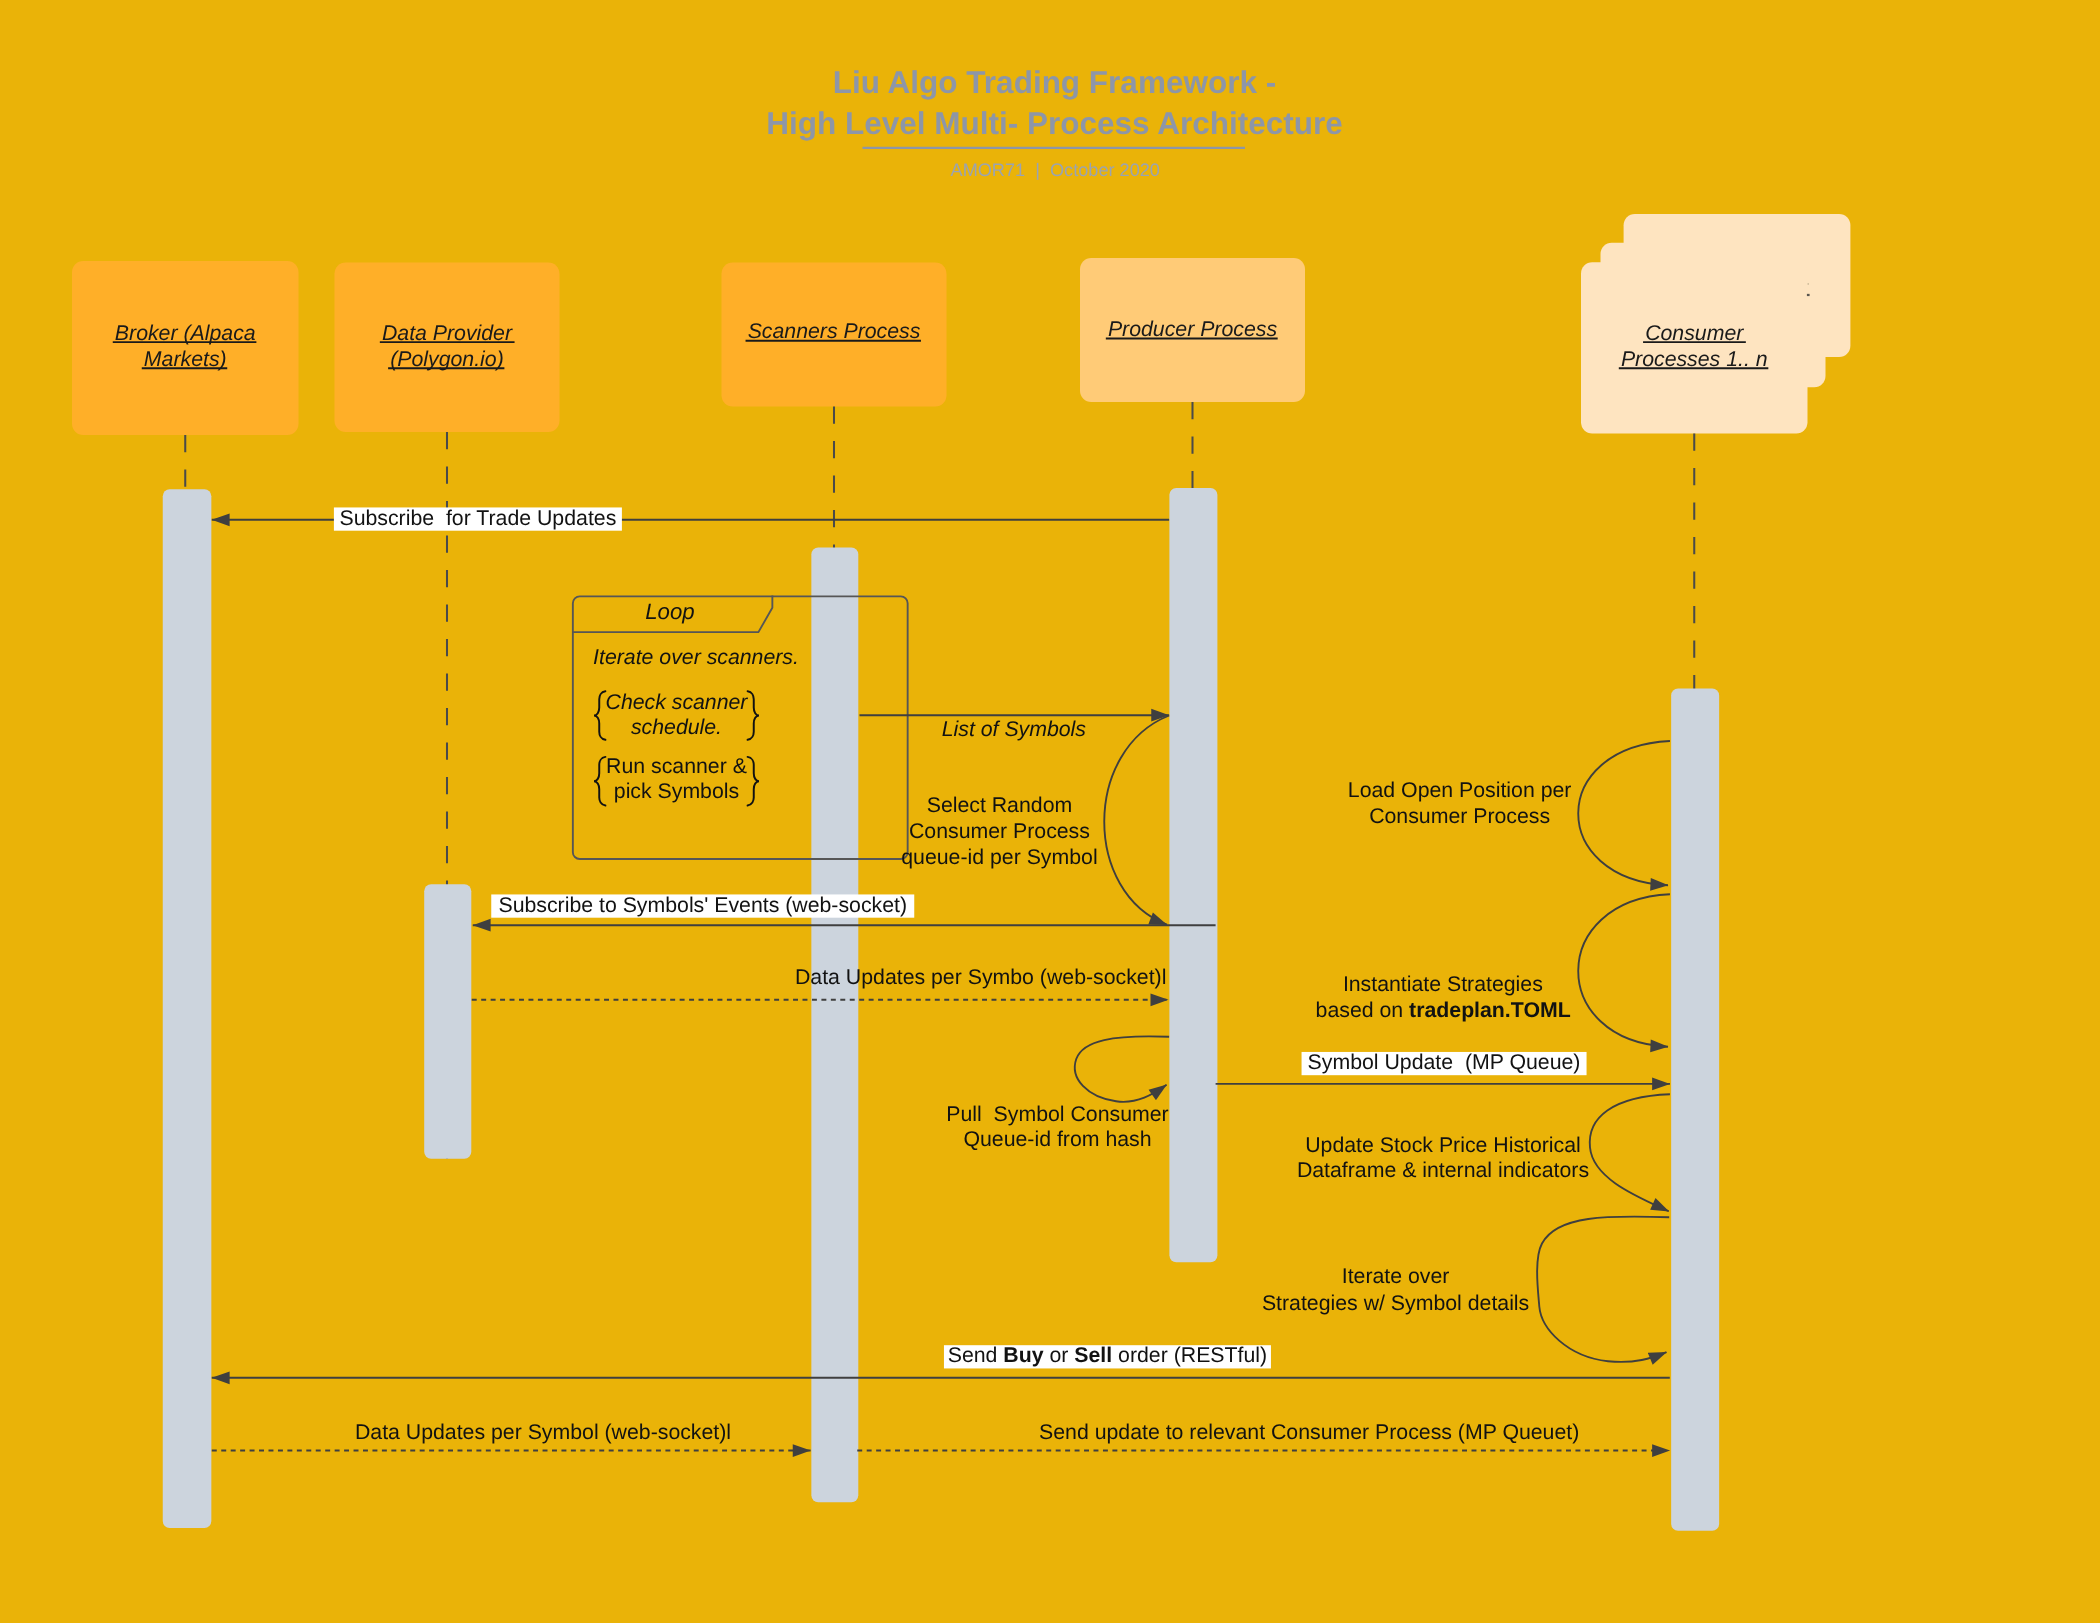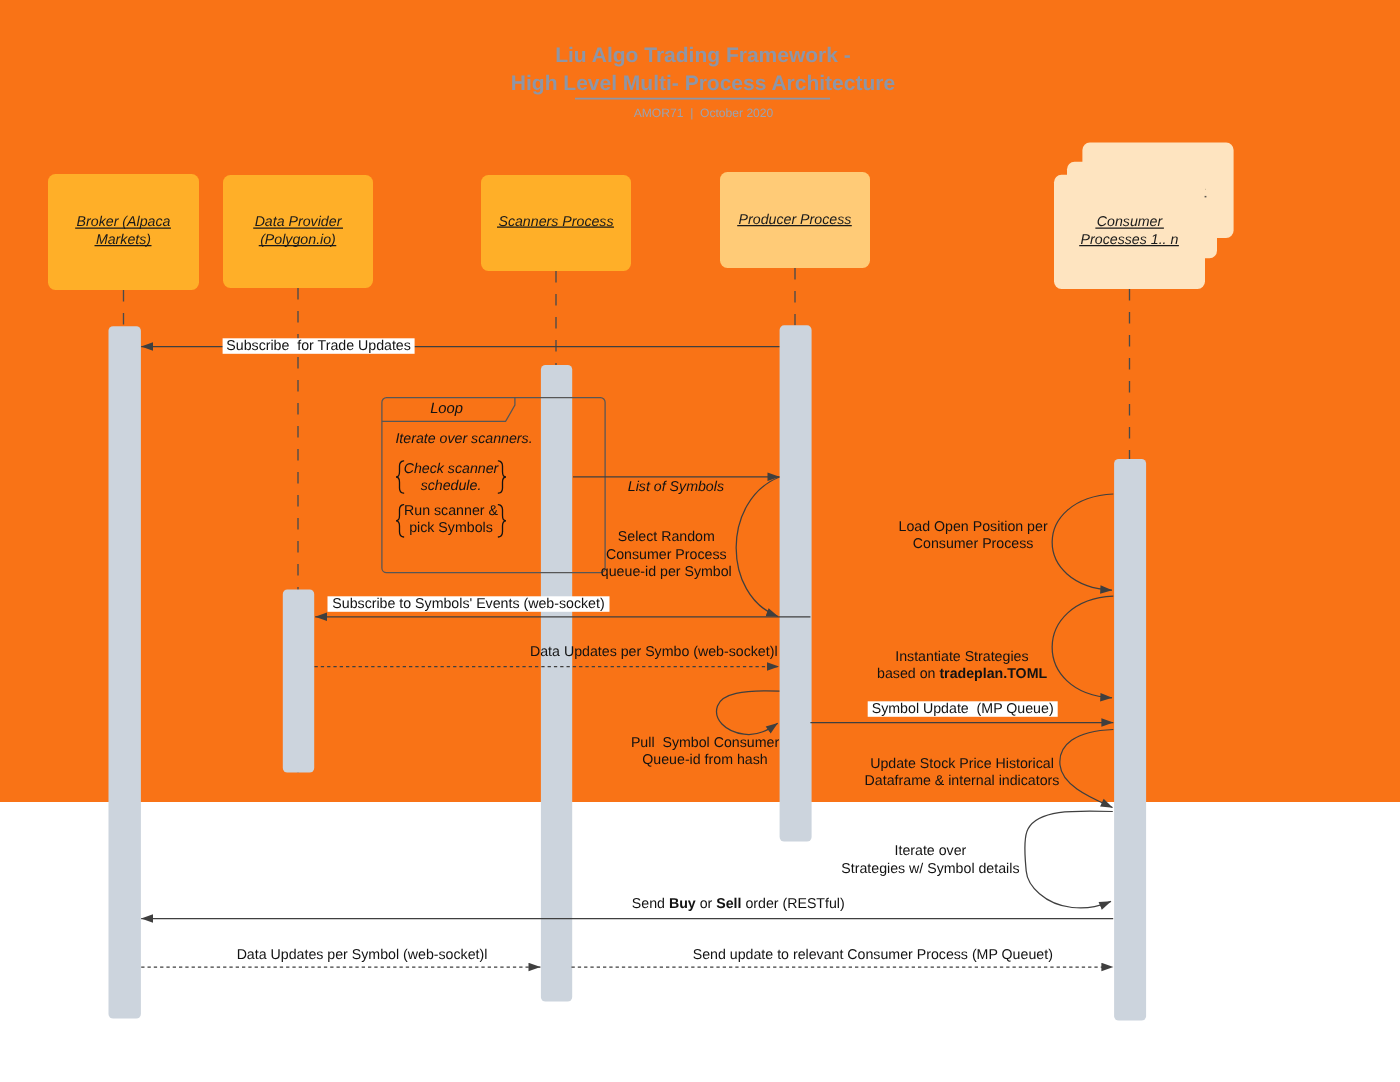--- a/index.html
+++ b/index.html
@@ -1,18 +1,18 @@
 <!DOCTYPE html>
 <html><head>
 <meta charset="utf-8">
 <title>Liu Algo Trading Framework - High Level Multi- Process Architecture</title>
 <style>
   html,body{margin:0;padding:0;background:#ffffff;}
   body{width:1400px;height:1082px;overflow:hidden;font-family:"Liberation Sans",sans-serif;}
-  #stage{position:relative;width:1400px;height:802px;background:#f97316;}
+  #stage{position:relative;width:1400px;height:1082px;background:#eab308;}
   svg#diagram{position:absolute;left:0;top:0;width:1400px;height:1082px;display:block;}
   text{white-space:pre;text-decoration-skip-ink:none;-webkit-text-decoration-skip:none;}
   svg, text { -webkit-font-smoothing: antialiased; text-rendering: geometricPrecision; }
 </style>
 </head>
 <body>
 
 <div id="stage">
   <svg id="diagram" viewBox="0 0 1400 1082" width="1400" height="1082">
       <g>

